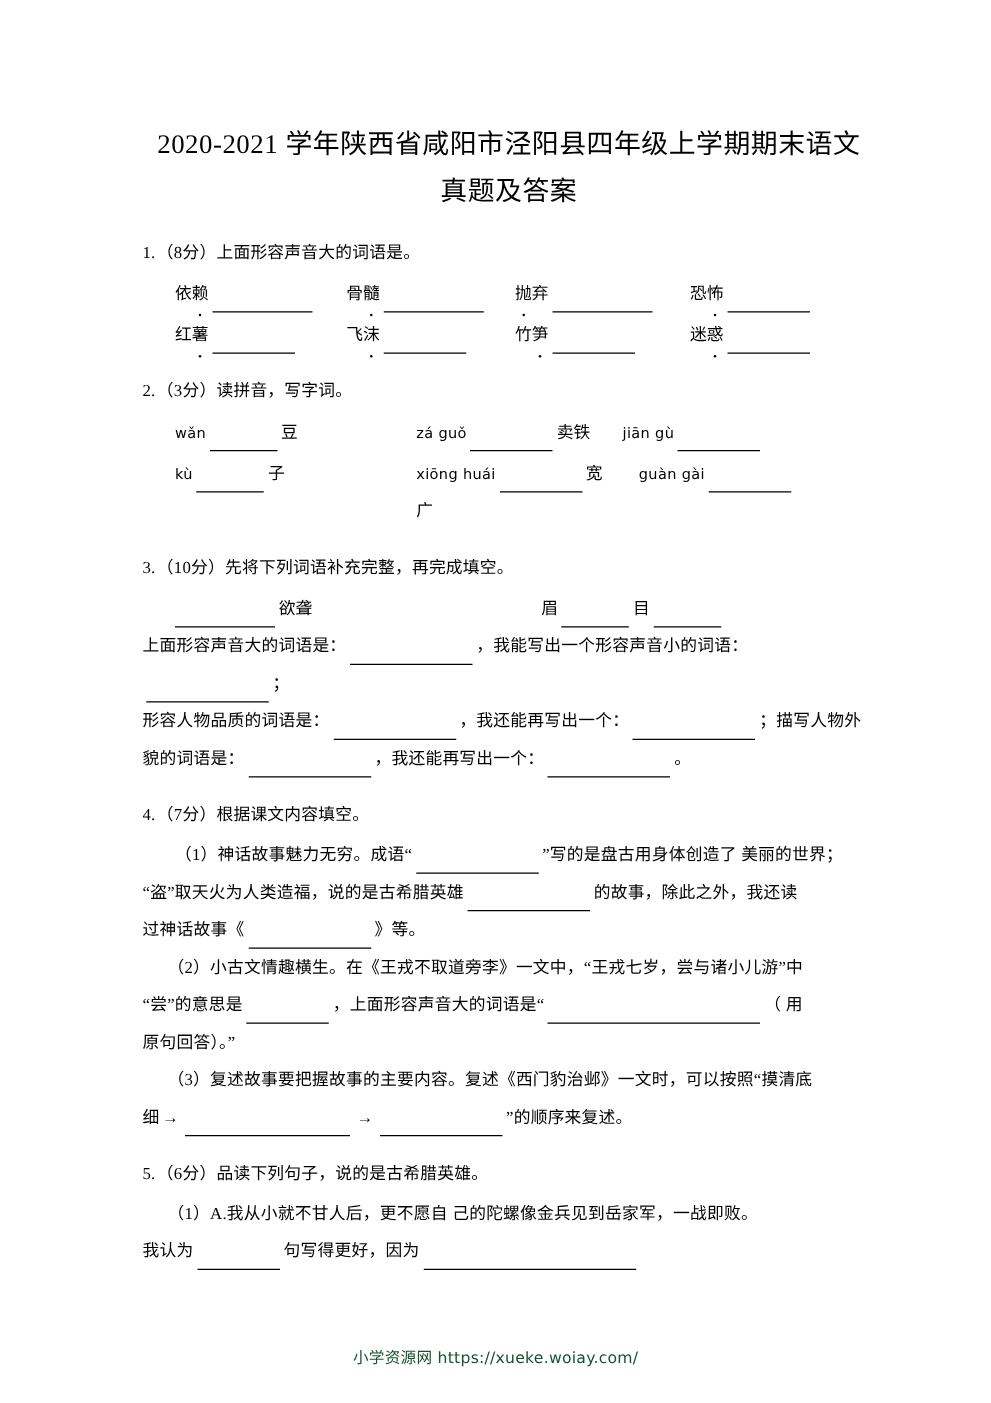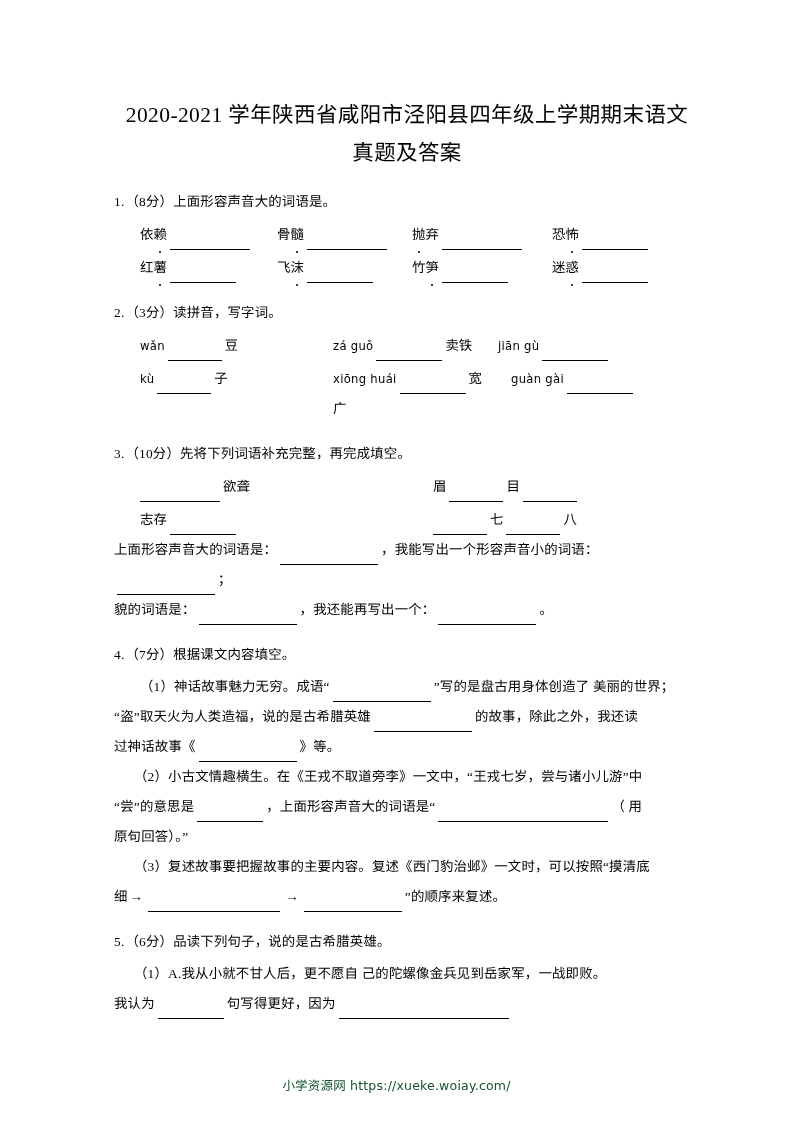--- a/index.html
+++ b/index.html
@@ -251,35 +251,26 @@
             <span class="blank b-lg" style="margin-left:0"></span>
             <span>欲聋</span>
           </span>
           <span class="cell">
             <span>眉</span>
             <span class="blank b-sm"></span>
             <span>目</span>
             <span class="blank b-sm"></span>
           </span>
         </div>
-        <div class="row">
-          <span class="cell" style="width:293px">
-            <span>志存</span>
-            <span class="blank b-md"></span>
-          </span>
-          <span class="cell">
-            <span class="blank b-sm" style="margin-left:0"></span>
-            <span>七</span>
-            <span class="blank b-sm"></span>
-            <span>八</span>
-          </span>
-        </div>
       </div>
       <p class="para">
         <span>上面形容声音大的词语是：</span><span class="blank b-xl"></span><span>，我能写出一个形容声音小的词语：</span><span class="blank b-xl"></span><span>；</span>
+      </p>
+      <p class="para">
+        <span>形容人物品质的词语是：</span><span class="blank b-xl"></span><span>，我还能再写出一个：</span><span class="blank b-xl"></span><span>；描写人物外</span>
       </p>
       <p class="para">
         <span>貌的词语是：</span><span class="blank b-xl"></span><span>，我还能再写出一个：</span><span class="blank b-xl"></span><span>。</span>
       </p>
     </div>
 
     <div class="question">
       <p class="q-stem">
         <span class="q-num">4.</span><span>（7分）</span><span>根据课文内容填空。</span>
       </p>

